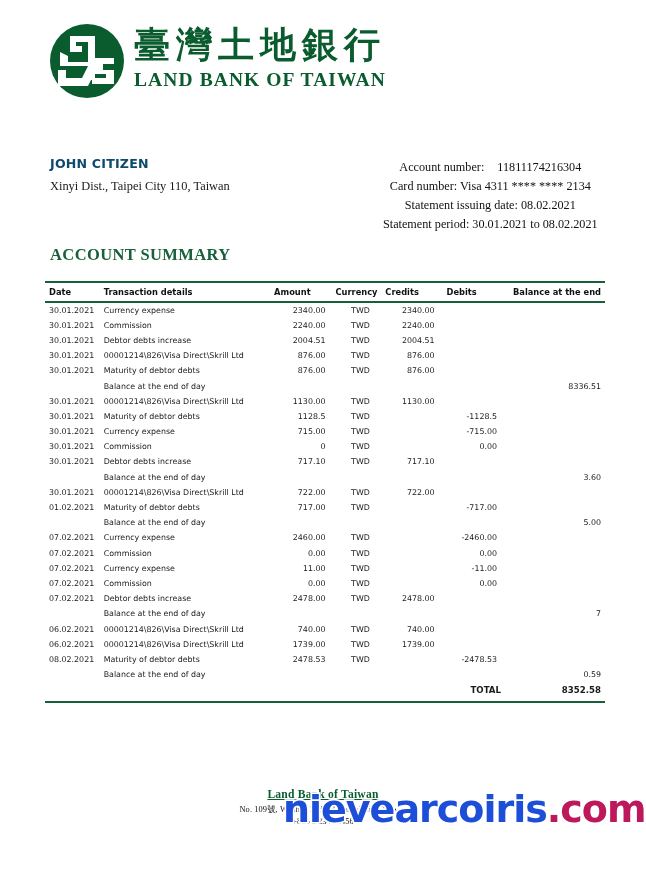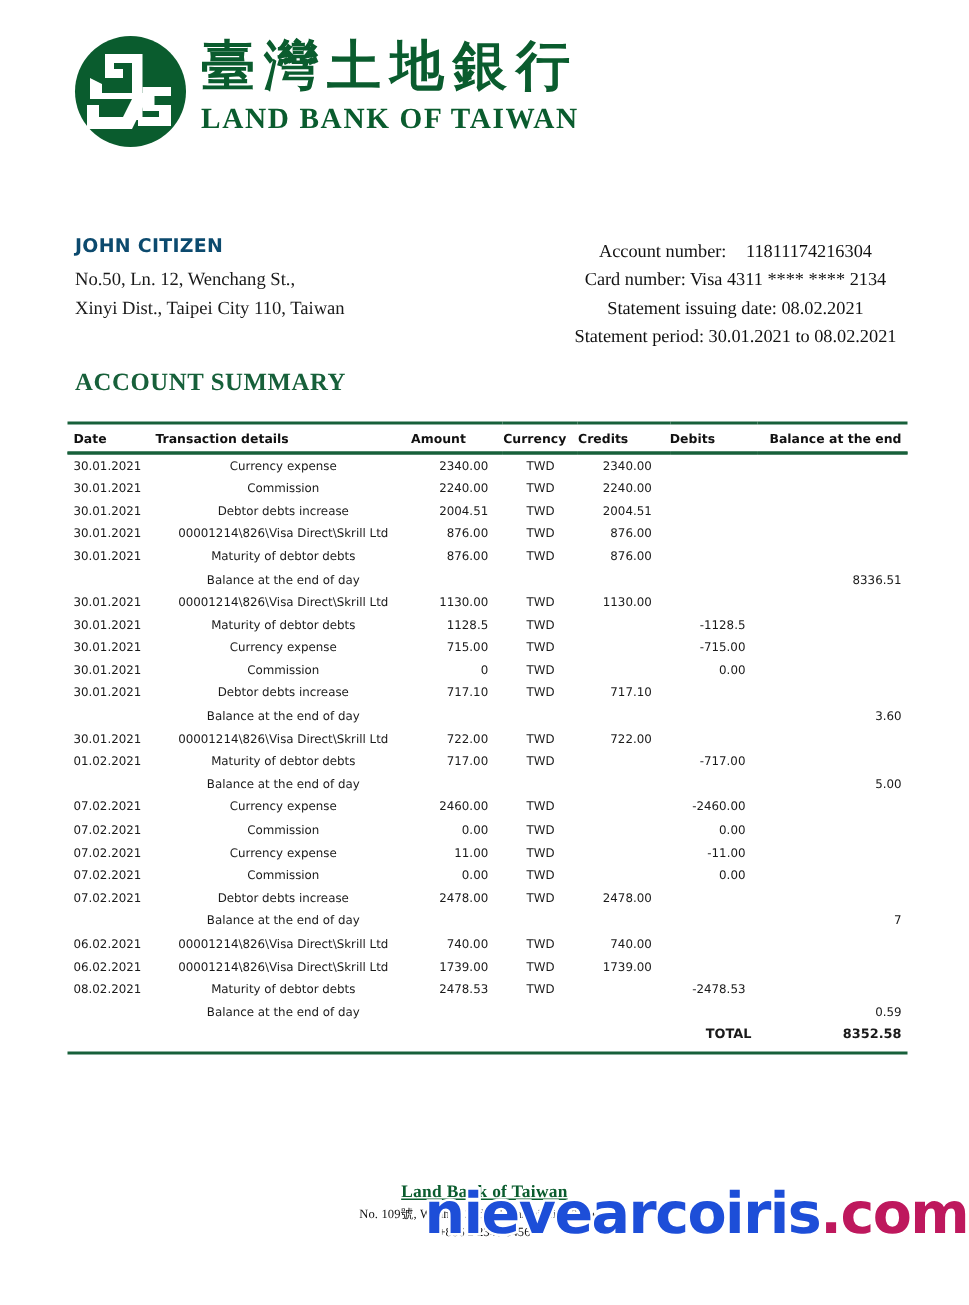--- a/index.html
+++ b/index.html
@@ -136,21 +136,21 @@
     text-align: left;
     white-space: nowrap;
   }
   table.stmt tbody td {
     padding: 3.1px 0;
     vertical-align: bottom;
     white-space: nowrap;
   }
   
   .c-date   { width: 62px;  text-align: left;   padding-left: 4px !important; }
-  .c-det    { width: 194px; text-align: center; }
+  .c-det    { width: 194px; text-align: left; }
   .c-amt    { width: 66px;  text-align: right;  padding-right: 10px !important; }
   .c-cur    { width: 56px;  text-align: center; }
   .c-cred   { width: 62px;  text-align: right;  padding-right: 12px !important; }
   .c-deb    { width: 62px;  text-align: right;  padding-right: 8px !important; }
   .c-bal    { width: auto;  text-align: right;  padding-right: 4px !important; }
 
   thead .c-bal { text-align: left; padding-left: 8px !important; }
   thead .c-cur { text-align: left; margin-left: 36px; }
   thead .c-amt { text-align: left; padding-right: 0 !important; }
   thead .c-cred { text-align: left; padding-right: 0 !important; }
@@ -243,21 +243,20 @@
     </div>
     <div class="logo-text">
       <div class="cn-name">臺灣土地銀行</div>
       <div class="en-name">LAND BANK OF TAIWAN</div>
     </div>
   </div>
 
   <div class="customer">
     <div class="cust-name">JOHN CITIZEN</div>
     <div class="cust-addr">
-      <div>No.50, Ln. 12, Wenchang St.,</div>
       <div>Xinyi Dist., Taipei City 110, Taiwan</div>
     </div>
   </div>
 
   <div class="meta">
     <div class="meta-row acct">
       <span class="meta-label">Account number:</span>
       <span class="meta-val">11811174216304</span>
     </div>
     <div class="meta-row">

